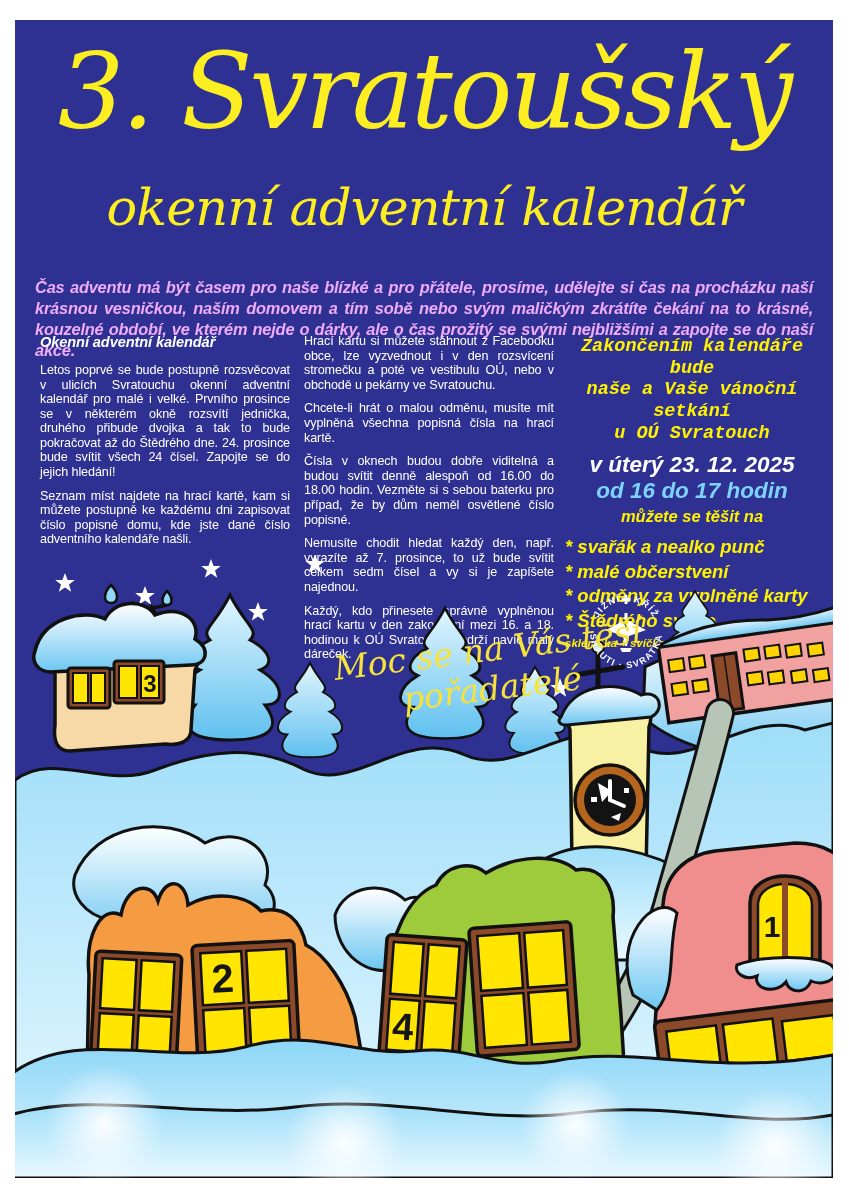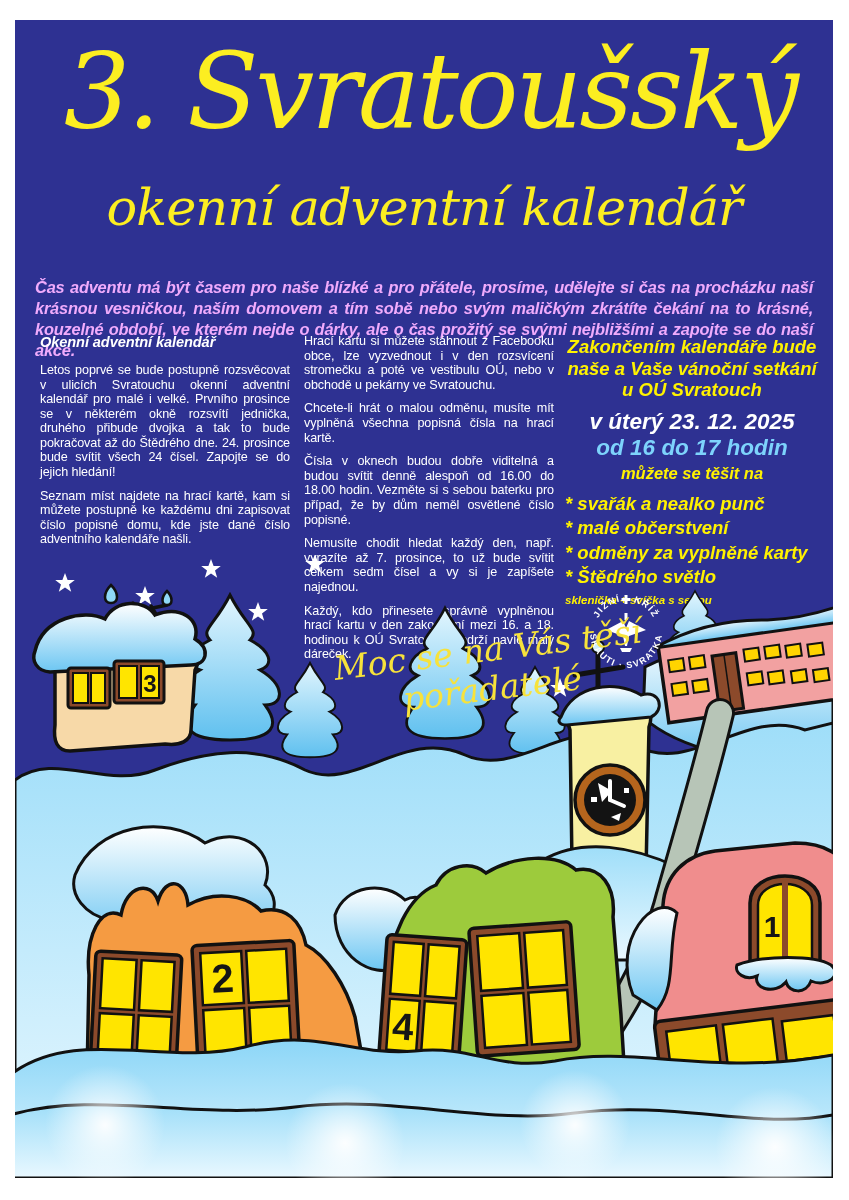--- a/index.html
+++ b/index.html
@@ -7,21 +7,21 @@
     width:849px;height:1200px;position:relative;background:#ffffff;
     font-family:"Liberation Sans",sans-serif;overflow:hidden;
   }
   .poster{
     position:absolute;left:15px;top:20px;width:818px;height:1158px;
     background:#2E3192;overflow:hidden;
   }
   .title1{
     position:absolute;top:2px;left:0;width:100%;text-align:center;
     font-family:"DejaVu Serif",serif;font-style:italic;font-weight:normal;
-    font-size:104px;line-height:1.35;color:#FCEE21;letter-spacing:-3px;margin:0;padding-left:6px;
+    font-size:104px;line-height:1.35;color:#FCEE21;letter-spacing:-3px;margin:0;
   }
   .title2{
     position:absolute;top:158px;left:0;width:100%;text-align:center;
     font-family:"DejaVu Serif",serif;font-style:italic;font-weight:normal;
     font-size:51px;color:#FCEE21;letter-spacing:-1px;margin:0;
   }
   .intro{
     position:absolute;top:241px;left:20px;width:778px;
     color:#f0abfc;font-weight:bold;font-style:italic;
     font-size:16.4px;line-height:1.27;text-align:justify;letter-spacing:-0.2px;
@@ -31,21 +31,21 @@
     color:#ffffff;text-align:justify;letter-spacing:-0.1px;
   }
   .col p{margin:0 0 9px 0;}
   .col-left{left:25px;width:250px;}
   .col-left h3{font-size:14.6px;font-style:italic;font-weight:bold;margin:0 0 12px 0;text-align:left;}
   .col-mid{left:289px;width:250px;}
   .col-right{
     position:absolute;left:540px;top:316px;width:274px;
     color:#FFF200;font-weight:bold;font-style:italic;
   }
-  .announce{font-size:18.5px;line-height:1.17;text-align:center;margin:0;}
+  .announce{font-size:18.5px;line-height:1.17;text-align:center;margin:0;font-family:Liberation Mono, monospace;}
   .dateline{color:#ffffff;font-size:22.5px;line-height:1.15;text-align:center;margin-top:8px;}
   .timeline{color:#7dd3fc;font-size:22.5px;line-height:1.15;text-align:center;}
   .lead{font-size:16.5px;text-align:center;margin-top:3px;font-style:italic;}
   .list{margin-top:9px;padding-left:10px;font-size:18.5px;line-height:1.33;}
   .list div{white-space:nowrap;}
   .notes{margin-top:3px;padding-left:10px;font-size:13.5px;line-height:1.22;}
   .note-small{font-size:11.5px;}
   .closing{
     position:absolute;left:238px;top:610px;width:474px;text-align:center;
     font-family:"DejaVu Serif",serif;font-style:italic;font-size:33px;

